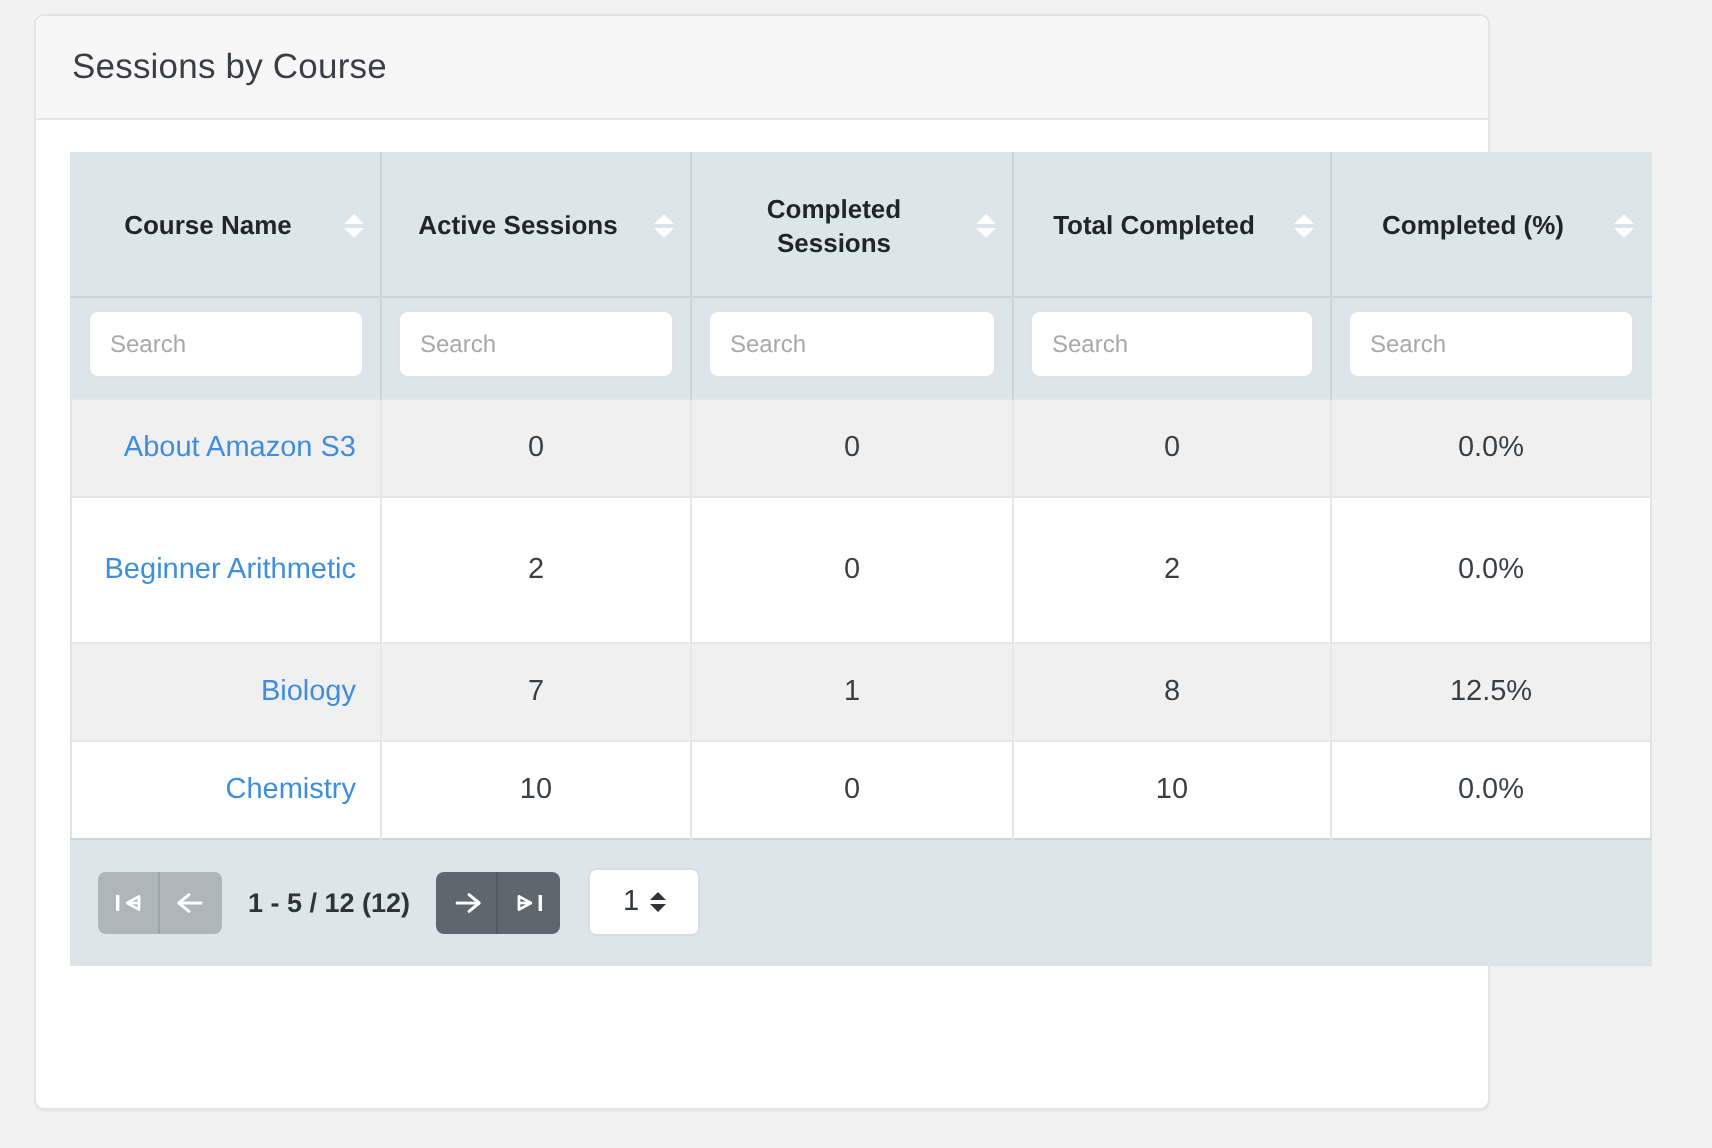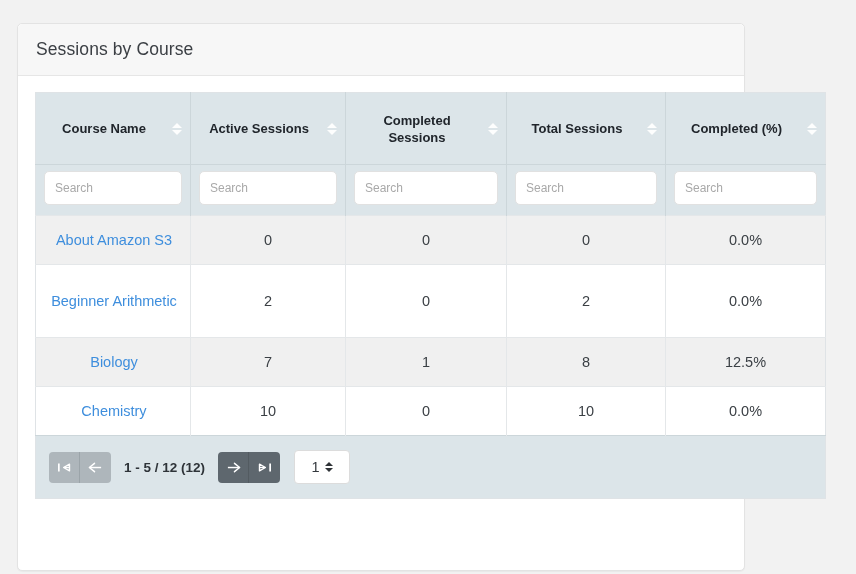--- a/index.html
+++ b/index.html
@@ -12,21 +12,21 @@
     background: #f2f2f2;
     font-family: "Liberation Sans", sans-serif;
     -webkit-font-smoothing: antialiased;
     overflow: hidden;
   }
 
   
   .panel {
     position: absolute;
     left: 17px;
-    top: 23px;
+    top: 7px;
     width: 728px;
     height: 548px;
     background: #ffffff;
     border: 1px solid #e3e3e3;
     border-radius: 5px;
     box-sizing: border-box;
     box-shadow: 0 1px 1px rgba(0,0,0,0.04);
   }
   .panel-heading {
     height: 52px;
@@ -143,21 +143,21 @@
     font-size: 14.5px;
     color: #3a3f44;
     text-align: center;
     vertical-align: middle;
     box-sizing: border-box;
   }
   tbody td:last-child { border-right: none; }
   tbody tr.odd td { background: #f0f0f0; }
   tbody tr.even td { background: #ffffff; }
   tbody td.name-cell {
-    text-align: center;
+    text-align: right;
     padding-left: 14px;
     margin-top: 21px;
   }
   tbody tr.tall td { height: 73px; }
   .course-link {
     color: #3e8edd;
     font-size: 14.5px;
     text-decoration: none;
     line-height: 23px;
     cursor: pointer;
@@ -288,21 +288,21 @@
             <div class="th-inner">
               <span class="th-label">Completed Sessions</span>
               <span class="sort-icon">
                   <i class="up"></i>
                   <i class="down"></i>
                 </span>
             </div>
           </th>
           <th>
             <div class="th-inner">
-              <span class="th-label">Total Sessions</span>
+              <span class="th-label">Total Completed</span>
               <span class="sort-icon">
                   <i class="up"></i>
                   <i class="down"></i>
                 </span>
             </div>
           </th>
           <th>
             <div class="th-inner">
               <span class="th-label">Completed (%)</span>
               <span class="sort-icon">

